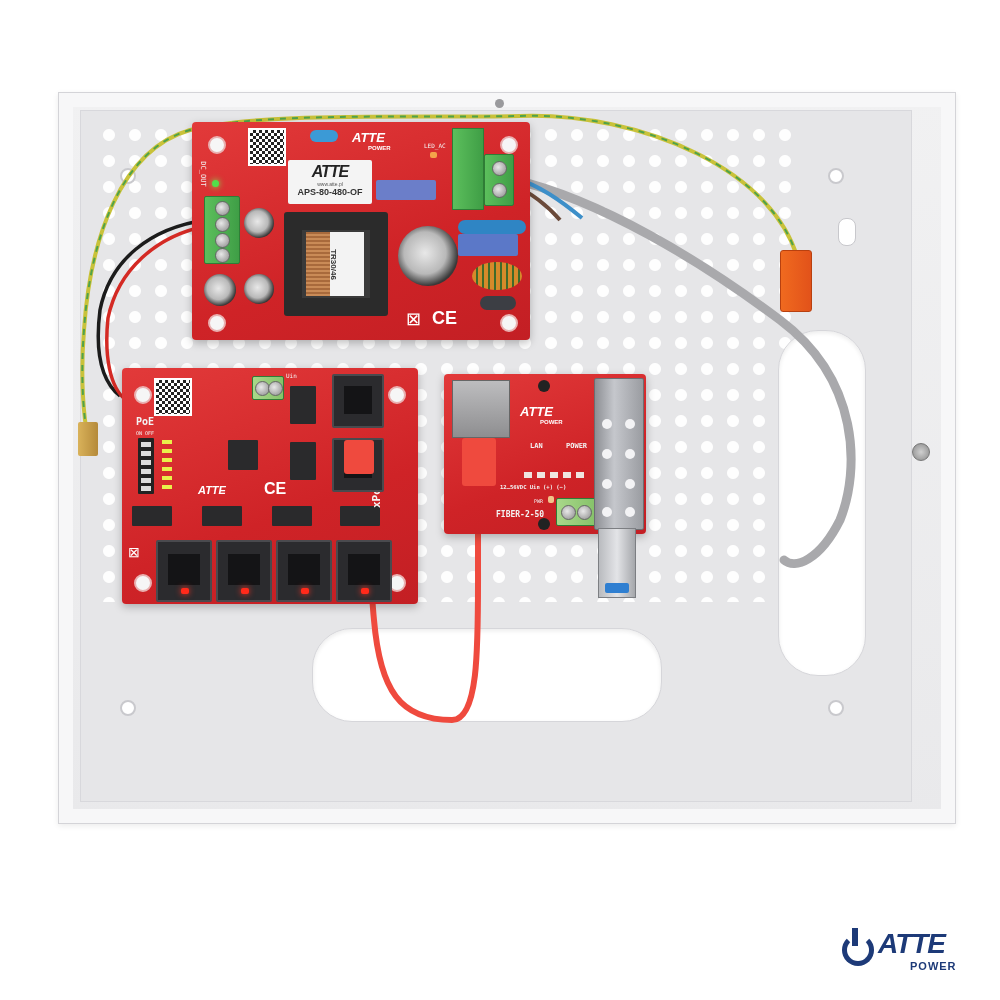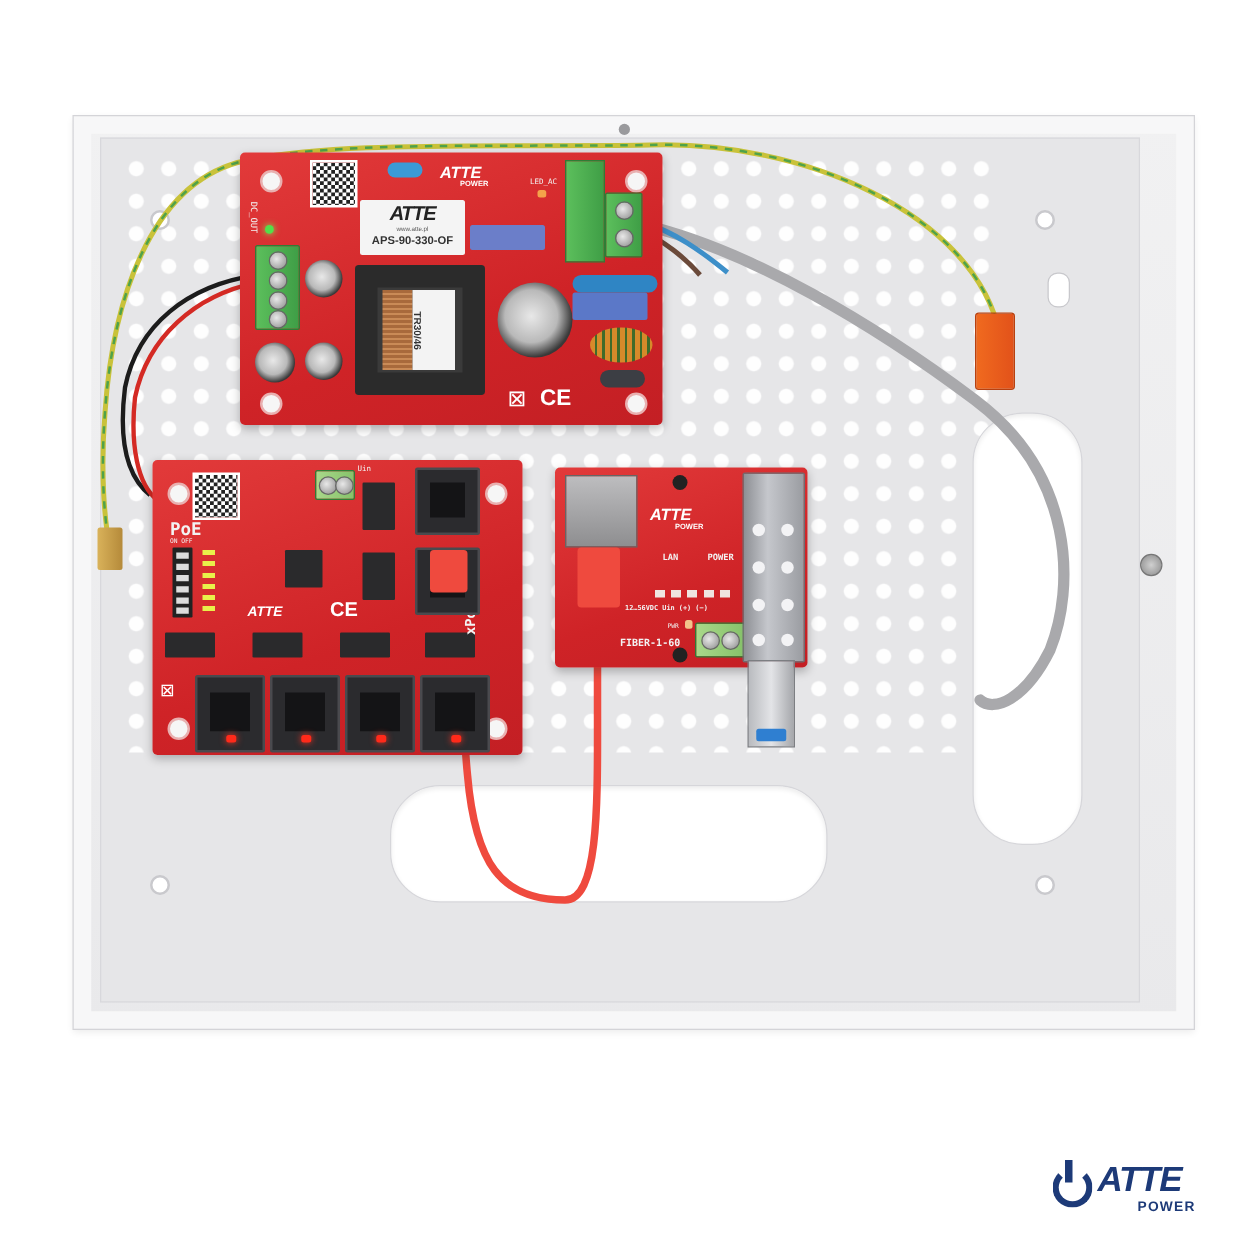--- a/index.html
+++ b/index.html
@@ -118,21 +118,21 @@
   <div class="abs" style="left:160px;top:8px;color:#fff;font-weight:bold;font-style:italic;font-size:13px;">
     <span>ATTE</span>
     <div style="font-size:6px;font-style:normal;margin-left:16px;">POWER</div>
   </div>
   <div class="abs silk" style="left:232px;top:20px;font-size:6px;">LED_AC</div>
   <div class="abs" style="left:238px;top:30px;width:7px;height:6px;background:#f4a24a;border-radius:2px;"></div>
 
   <div class="abs label-white" style="left:96px;top:38px;width:84px;height:44px;">
     <div class="logo-mark" style="color:#222;font-size:16px;margin-top:3px;">ATTE</div>
     <div style="font-size:5px;color:#555;">www.atte.pl</div>
-    <div style="font-size:9px;font-weight:bold;color:#333;">APS-90-330-OF</div>
+    <div style="font-size:9px;font-weight:bold;color:#333;">APS-80-480-OF</div>
   </div>
 
   <div class="abs silk" style="left:-2px;top:48px;font-size:7px;transform:rotate(90deg);">DC_OUT</div>
   <div class="abs" style="left:20px;top:58px;width:7px;height:7px;background:#52e04a;border-radius:50%;box-shadow:0 0 6px #6cff5c;"></div>
 
   <div class="abs terminal-green" style="left:12px;top:74px;width:34px;height:66px;">
     <div class="abs screw" style="left:10px;top:4px;"></div>
     <div class="abs screw" style="left:10px;top:20px;"></div>
     <div class="abs screw" style="left:10px;top:36px;"></div>
     <div class="abs screw" style="left:10px;top:51px;"></div>
@@ -166,21 +166,21 @@
   <div class="abs" style="left:240px;top:186px;color:#fff;font-size:18px;font-weight:bold;">CE</div>
 </div>
 
 <div class="abs pcb" style="left:122px;top:368px;width:296px;height:236px;">
   <div class="abs pcb-hole" style="left:12px;top:18px;"></div>
   <div class="abs pcb-hole" style="left:266px;top:18px;"></div>
   <div class="abs pcb-hole" style="left:12px;top:206px;"></div>
   <div class="abs pcb-hole" style="left:266px;top:206px;"></div>
 
   <div class="abs" style="left:32px;top:10px;width:34px;height:34px;background:repeating-conic-gradient(#222 0 25%, #fff 0 50%) 0 0/6px 6px;border:2px solid #fff;"></div>
-  <div class="abs silk" style="left:14px;top:48px;font-size:14px;font-weight:bold;">PoE</div>
+  <div class="abs silk" style="left:14px;top:48px;font-size:10px;font-weight:bold;">PoE</div>
   <div class="abs silk" style="left:14px;top:62px;font-size:5px;">ON OFF</div>
 
   <div class="abs" style="left:16px;top:70px;width:16px;height:56px;background:#222;border-radius:1px;">
     <div class="abs" style="left:3px;top:4px;width:10px;height:5px;background:#ddd;"></div>
     <div class="abs" style="left:3px;top:13px;width:10px;height:5px;background:#ddd;"></div>
     <div class="abs" style="left:3px;top:22px;width:10px;height:5px;background:#ddd;"></div>
     <div class="abs" style="left:3px;top:31px;width:10px;height:5px;background:#ddd;"></div>
     <div class="abs" style="left:3px;top:40px;width:10px;height:5px;background:#ddd;"></div>
     <div class="abs" style="left:3px;top:48px;width:10px;height:5px;background:#ddd;"></div>
   </div>
@@ -248,21 +248,21 @@
     <div style="font-size:6px;font-style:normal;margin-left:20px;">POWER</div>
   </div>
   <div class="abs silk" style="left:86px;top:68px;font-size:7px;font-weight:bold;">LAN</div>
   <div class="abs silk" style="left:122px;top:68px;font-size:7px;font-weight:bold;">POWER</div>
 
   <div class="abs" style="left:80px;top:98px;width:64px;height:6px;
        background:repeating-linear-gradient(90deg,#efe5e0 0 8px,transparent 8px 13px);"></div>
   <div class="abs silk" style="left:56px;top:110px;font-size:5.5px;font-weight:bold;white-space:nowrap;">12…56VDC Uin (+) (−)</div>
   <div class="abs silk" style="left:90px;top:124px;font-size:5px;">PWR</div>
   <div class="abs" style="left:104px;top:122px;width:6px;height:7px;background:#f2c48a;border-radius:2px;"></div>
-  <div class="abs silk" style="left:52px;top:136px;font-size:8px;font-weight:bold;">FIBER-1-60</div>
+  <div class="abs silk" style="left:52px;top:136px;font-size:8px;font-weight:bold;">FIBER-2-50</div>
 
   <div class="abs terminal-green" style="left:112px;top:124px;width:38px;height:26px;background:linear-gradient(90deg,#a9d88a,#86c26a);">
     <div class="abs screw" style="left:4px;top:6px;"></div>
     <div class="abs screw" style="left:20px;top:6px;"></div>
   </div>
 
   <div class="abs sfp" style="left:150px;top:4px;width:48px;height:150px;">
     <div class="abs sfp-hole" style="left:7px;top:40px;"></div>
       <div class="abs sfp-hole" style="left:30px;top:40px;"></div>
     <div class="abs sfp-hole" style="left:7px;top:70px;"></div>

